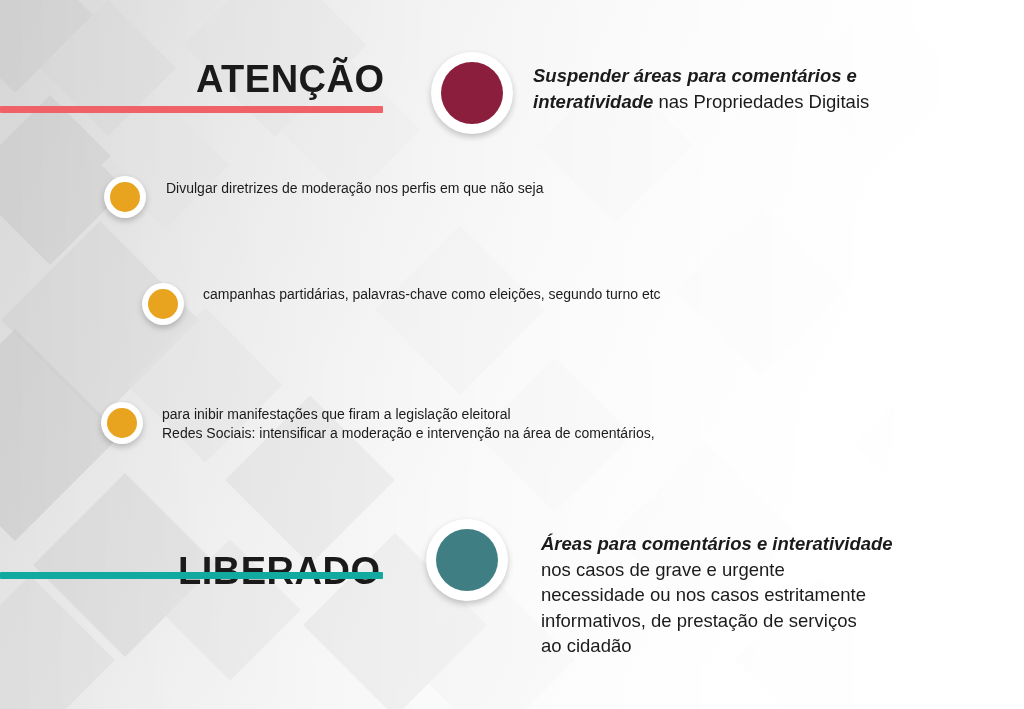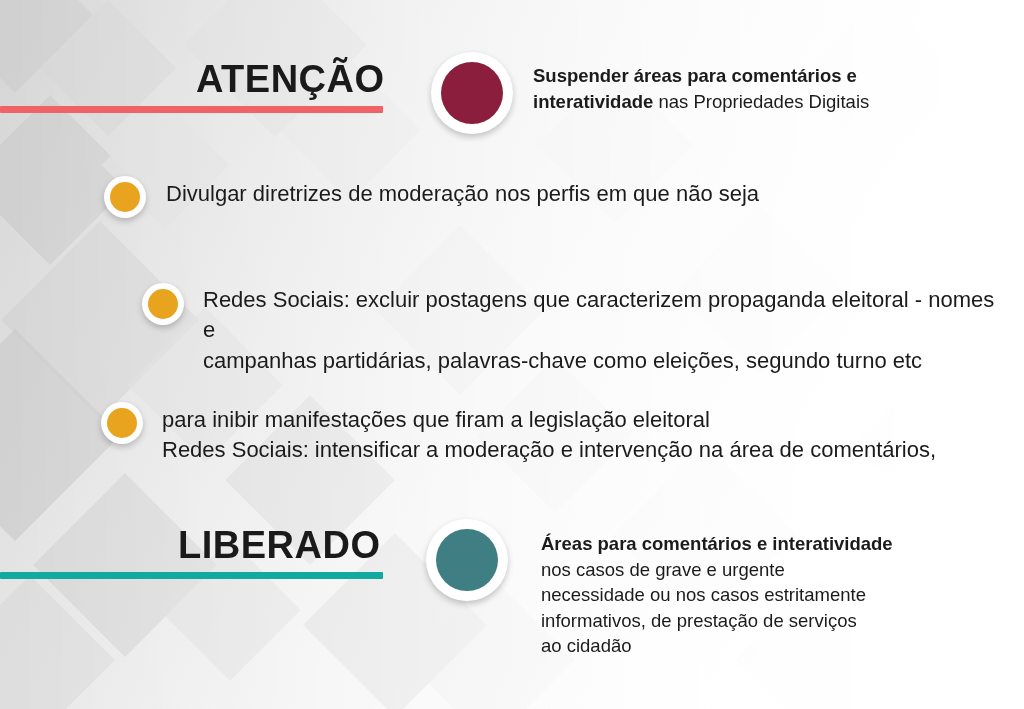--- a/index.html
+++ b/index.html
@@ -65,24 +65,25 @@
   
   .txt {
     position: absolute;
     color: #1b1b1b;
     line-height: 1.38;
   }
   .txt.big {
     font-size: 18.5px;
   }
   .txt.mid {
-    font-size: 22px;
+    font-size: 14px;
   }
   .bold {
     font-weight: bold;
+    font-style: italic;
   }
 </style>
 </head>
 <body>
 
 <div id="slide">
 
   <svg id="bg-diamonds" viewBox="0 0 1024 709" preserveAspectRatio="none">
     <defs>
       <linearGradient id="bgGrad" x1="0" y1="0" x2="1" y2="0.35">
@@ -143,33 +144,32 @@
       <span class="dot" style="width:30px; height:30px; background:#e8a41f;"></span>
     </div>
     <div class="txt mid" style="left:166px; top:179px; width:620px;">
       <div>Divulgar diretrizes de moderação nos perfis em que não seja</div>
     </div>
 
     <div class="bullet" style="left:142px; top:283px; width:42px; height:42px;">
       <span class="dot" style="width:30px; height:30px; background:#e8a41f;"></span>
     </div>
     <div class="txt mid" style="left:203px; top:285px; width:800px;">
-      <div>Redes Sociais: excluir postagens que caracterizem propaganda eleitoral - nomes e</div>
       <div>campanhas partidárias, palavras-chave como eleições, segundo turno etc</div>
     </div>
 
     <div class="bullet" style="left:101px; top:402px; width:42px; height:42px;">
       <span class="dot" style="width:30px; height:30px; background:#e8a41f;"></span>
     </div>
     <div class="txt mid" style="left:162px; top:405px; width:790px;">
       <div>para inibir manifestações que firam a legislação eleitoral</div>
       <div>Redes Sociais: intensificar a moderação e intervenção na área de comentários,</div>
     </div>
 
-    <div class="heading-word" style="left:178px; top:526px;">LIBERADO</div>
+    <div class="heading-word" style="left:178px; top:552px;">LIBERADO</div>
     <div class="rule" style="left:0px; top:572px; width:383px; background:#12a9a0;"></div>
 
     <div class="bullet" style="left:426px; top:519px; width:82px; height:82px;">
       <span class="dot" style="width:62px; height:62px; background:#3f7f84;"></span>
     </div>
 
     <div class="txt big" style="left:541px; top:531px; width:420px;">
       <div class="bold">Áreas para comentários e interatividade</div>
       <div>nos casos de grave e urgente</div>
       <div>necessidade ou nos casos estritamente</div>

